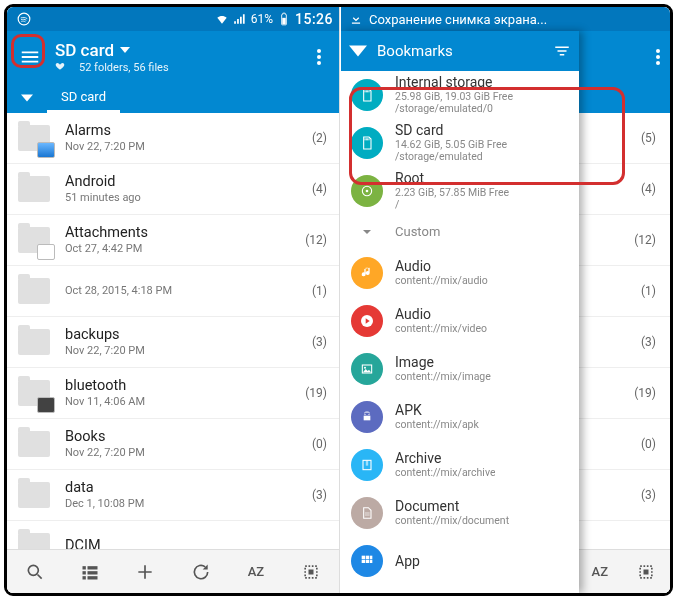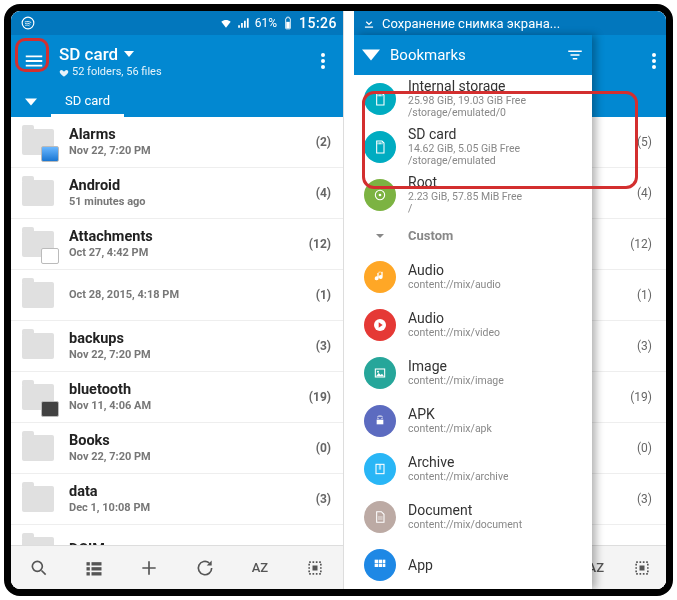--- a/index.html
+++ b/index.html
@@ -1,50 +1,50 @@
 <!DOCTYPE html>
 <html><head>
 <meta charset="utf-8">
 <style>
   * { box-sizing: border-box; margin: 0; padding: 0; font-family: Roboto, "Segoe UI", Arial, sans-serif; }
   body { background: #fff; width: 677px; height: 600px; position: relative; }
-  .frame { position: absolute; top: 4px; left: 4px; right: 4px; bottom: 4px; border: 7px solid #000000; border-radius: 16px; overflow: hidden; }
+  .frame { position: absolute; top: 4px; left: 4px; right: 4px; bottom: 4px; border: 3px solid #000000; border-radius: 9px; overflow: hidden; }
   .phone { position: absolute; top: 0; bottom: 0; background: #fff; overflow: hidden; }
   .phone.left { left: 0; width: 333px;  border-right: 1px solid #ddd;}
-  .phone.right { left: 343px; right: 0; }
+  .phone.right { left: 334px; right: 0; }
 
   
   .statusbar { height: 24px; background: #0277bd; color: #fff; display: flex; align-items: center; justify-content: flex-end; padding: 0 6px; font-size: 12px; gap: 4px; }
   .statusbar .sp { flex: 1; display:flex; align-items:center; padding-left:4px;}
   .statusbar svg { width: 14px; height: 14px; fill: #fff; }
   .statusbar .clock { font-size: 14px; font-weight: 500; letter-spacing: .5px; }
 
   
   .toolbar { background: #0288d1; color: #fff; height: 52px; display: flex; align-items: center; padding: 0 8px; position:relative;}
   .toolbar .hamb { width: 30px; height: 30px; display:flex; align-items:center; justify-content:center; margin-right: 10px; position:relative;}
   .toolbar .title-block { flex:1; line-height: 1.2;}
   .toolbar .title { font-size: 17px; font-weight: 500; display:flex; align-items:center; gap:6px;}
   .toolbar .title svg.dd { width:10px; height:10px; fill:#fff;}
-  .toolbar .sub { font-size: 11px; display:flex; align-items:flex-end; gap:3px; opacity:.9;}
+  .toolbar .sub { font-size: 11px; display:flex; align-items:flex-start; gap:14px; opacity:.9;}
   .toolbar .sub svg { width:10px; height:10px; fill:#fff;}
   .toolbar .ov { width:24px; display:flex; justify-content:center;}
   .toolbar .ov svg{ width:4px; height:16px; fill:#fff;}
 
   
   .redring { position:absolute; border:3px solid #d32f2f; border-radius: 10px; pointer-events:none; }
   .ring-hamb { top: 27px; left: 4px; width: 34px; height: 34px;}
   .ring-storage { top: 56px; left: 8px; width: 276px; height: 98px; border-radius:12px;}
 
   
   .tabbar { background:#0288d1; height: 30px; display:flex; align-items:center; color:#fff; }
   .tabbar .drop { width:40px; display:flex; justify-content:center;}
   .tabbar .tab { padding: 0 14px; height:100%; display:flex; align-items:center; border-bottom: 3px solid #fff; font-size: 13px;}
 
   
-  .flist { position:absolute; top: 106px; bottom: 44px; left:0; right:0; overflow:hidden;font-weight:bold;}
+  .flist { position:absolute; top: 106px; bottom: 44px; left:0; right:0; overflow:hidden;}
   .frow { display:flex; align-items:center; padding: 6px 12px 6px 10px; border-bottom: 1px solid #eee; height: 51px; position:relative;}
   .frow .ficon { width: 34px; height: 34px; display:flex; align-items:center; justify-content:center; margin-right: 14px; position:relative;}
   .folder { width:32px; height:26px; background:#e0e0e0; border-radius:2px; position:relative;}
   .folder::before { content:""; position:absolute; top:-4px; left:0; width:12px; height:5px; background:#e0e0e0; border-radius:2px 2px 0 0;}
   .thumb { position:absolute; bottom:-3px; right:-4px; width:18px; height:16px; background:#fff; border:1px solid #bbb; border-radius:2px; display:flex; align-items:center; justify-content:center;}
   .thumb.alarms { background:linear-gradient(#6ab7ff,#1976d2);}
   .thumb.attach { background:#fff;}
   .thumb.blue { background:#424242;}
   .frow .txts { flex:1; line-height:1.25;}
   .frow .name { font-size: 14.5px; color:#222;}
@@ -64,21 +64,21 @@
   .drawer .dhead .fill{flex:1;}
   .drawer .dhead svg{width:18px;height:18px;fill:#fff;}
   .drow { display:flex; align-items:center; padding: 6px 10px; height:48px; gap:12px; border-bottom:0;}
   .drow .dicon { width:32px; height:32px; border-radius:50%; display:flex; align-items:center; justify-content:center; flex-shrink:0;}
   .drow .dicon svg{width:16px;height:16px;fill:#fff;}
   .teal{background:#00acc1;} .green{background:#7cb342;} .orange{background:#ffa726;} .red{background:#e53935;}
   .teal2{background:#26a69a;} .indigo{background:#5c6bc0;} .blue{background:#29b6f6;} .tan{background:#bcaaa4;} .cobalt{background:#1e88e5;}
   .drow .dtxts{ line-height:1.2; overflow:hidden;}
   .drow .dname{ font-size:14px; color:#333;}
   .drow .dsub{ font-size:10.5px; color:#888;}
-  .drow.header{ height:34px;font-weight:bold;}
+  .drow.header{ height:34px;}
   .drow.header .dname{ color:#888; font-size:13px;}
   .drow.header .dicon{ background:none;}
   .drow.header .dicon svg{fill:#888;}
 
   
   .rback { position:absolute; top:24px; left:0; right:0; bottom:0; background:#fff;}
   .rback .rtoolbar{ height:52px; background:#0288d1; display:flex; justify-content:flex-end; align-items:center; padding-right:10px;}
   .rback .rtoolbar svg{width:4px;height:16px;fill:#fff;}
   .rback .rtab{ height:30px; background:#0288d1;}
   .rback .rrow { height:51px; border-bottom:1px solid #eee; display:flex; align-items:center; justify-content:flex-end; padding-right:14px; font-size:12px; color:#666;}

